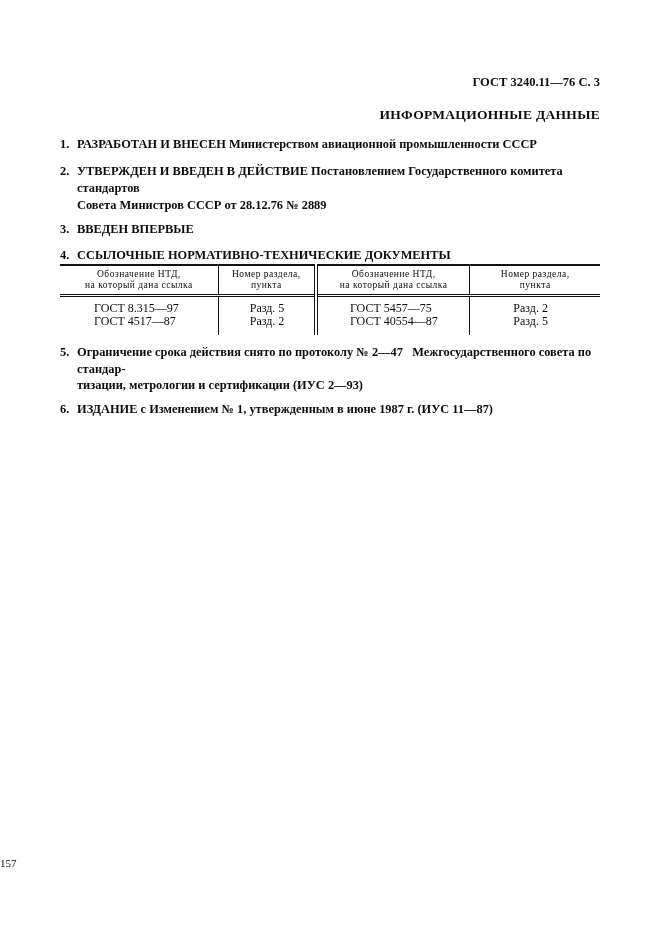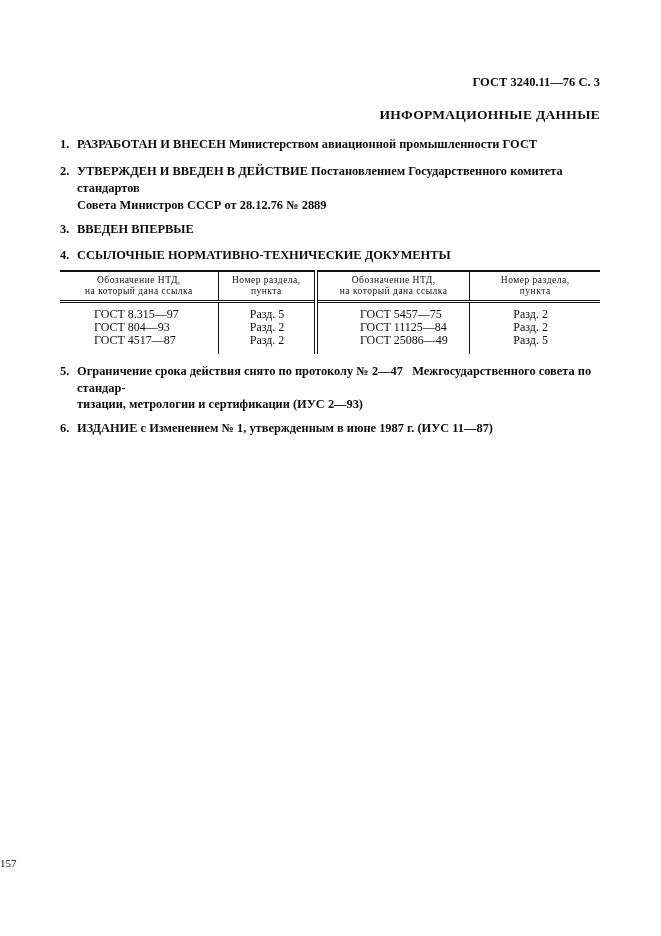--- a/index.html
+++ b/index.html
@@ -52,21 +52,21 @@
   .ml { white-space: pre-line; }
   .mt-i1 { margin-top: 12px; }
   .mt-i2 { margin-top: 10px; }
   .mt-i3 { margin-top: 7px; }
   .mt-i4 { margin-top: 9px; }
   .mt-i5 { margin-top: 9px; }
   .mt-i6 { margin-top: 7px; }
   .item5 { line-height: 16.5px; }
 
   table.ref-table {
-    margin-top: 6px;
+    margin-top: 0;
     width: 540px;
     border-collapse: collapse;
     table-layout: fixed;
     border-top: 2px solid #111;
   }
   .ref-table th {
     font-weight: normal;
     font-size: 9.5px;
     line-height: 11px;
     letter-spacing: 0.5px;
@@ -81,21 +81,21 @@
     vertical-align: top;
     padding: 0;
   }
   .ref-table th:nth-child(2), .ref-table td:nth-child(2) { border-left: 1px solid #111; }
   .ref-table th:nth-child(3), .ref-table td:nth-child(3) { border-left: 4px double #111; }
   .ref-table th:nth-child(4), .ref-table td:nth-child(4) { border-left: 1px solid #111; }
   .ref-table tbody tr:first-child td { padding-top: 5px; }
   .ref-table tbody tr:last-child td { padding-bottom: 7px; }
   .ref-table td.c1 { padding-left: 34px; }
   .ref-table td.c2 { padding-left: 31px; }
-  .ref-table td.c3 { padding-left: 42px; }
+  .ref-table td.c3 { padding-left: 32px; }
   .ref-table td.c4 { padding-left: 43px; }
 
   .page-number {
     position: absolute;
     left: 0;
     top: 856px;
     width: 661px;
     text-align: left;
     font-size: 11px;
     line-height: 14px;
@@ -106,21 +106,21 @@
 
 <div class="page">
   <div class="content">
 
     <div class="doc-ref">ГОСТ 3240.11—76 С. 3</div>
 
     <div class="doc-title">ИНФОРМАЦИОННЫЕ ДАННЫЕ</div>
 
     <div class="item mt-i1">
       <span class="num">1.</span>
-      <div class="txt ml">РАЗРАБОТАН И ВНЕСЕН Министерством авиационной промышленности ГОСТ</div>
+      <div class="txt ml">РАЗРАБОТАН И ВНЕСЕН Министерством авиационной промышленности СССР</div>
     </div>
 
     <div class="item mt-i2">
       <span class="num">2.</span>
       <div class="txt ml">УТВЕРЖДЕН И ВВЕДЕН В ДЕЙСТВИЕ Постановлением Государственного комитета стандартов
 Совета Министров СССР от 28.12.76 № 2889</div>
     </div>
 
     <div class="item mt-i3">
       <span class="num">3.</span>
@@ -152,29 +152,23 @@
         </tr>
       </thead>
       <tbody>
         <tr>
           <td class="c1">ГОСТ 8.315—97</td>
           <td class="c2">Разд. 5</td>
           <td class="c3">ГОСТ 5457—75</td>
           <td class="c4">Разд. 2</td>
         </tr>
         <tr>
-          <td class="c1">ГОСТ 804—93</td>
-          <td class="c2">Разд. 2</td>
-          <td class="c3">ГОСТ 11125—84</td>
-          <td class="c4">Разд. 2</td>
-        </tr>
-        <tr>
           <td class="c1">ГОСТ 4517—87</td>
           <td class="c2">Разд. 2</td>
-          <td class="c3">ГОСТ 25086—49</td>
+          <td class="c3">ГОСТ 40554—87</td>
           <td class="c4">Разд. 5</td>
         </tr>
       </tbody>
     </table>
 
     <div class="item item5 mt-i5">
       <span class="num">5.</span>
       <div class="txt ml">Ограничение срока действия снято по протоколу № 2—47  Межгосударственного совета по стандар-
 тизации, метрологии и сертификации (ИУС 2—93)</div>
     </div>

